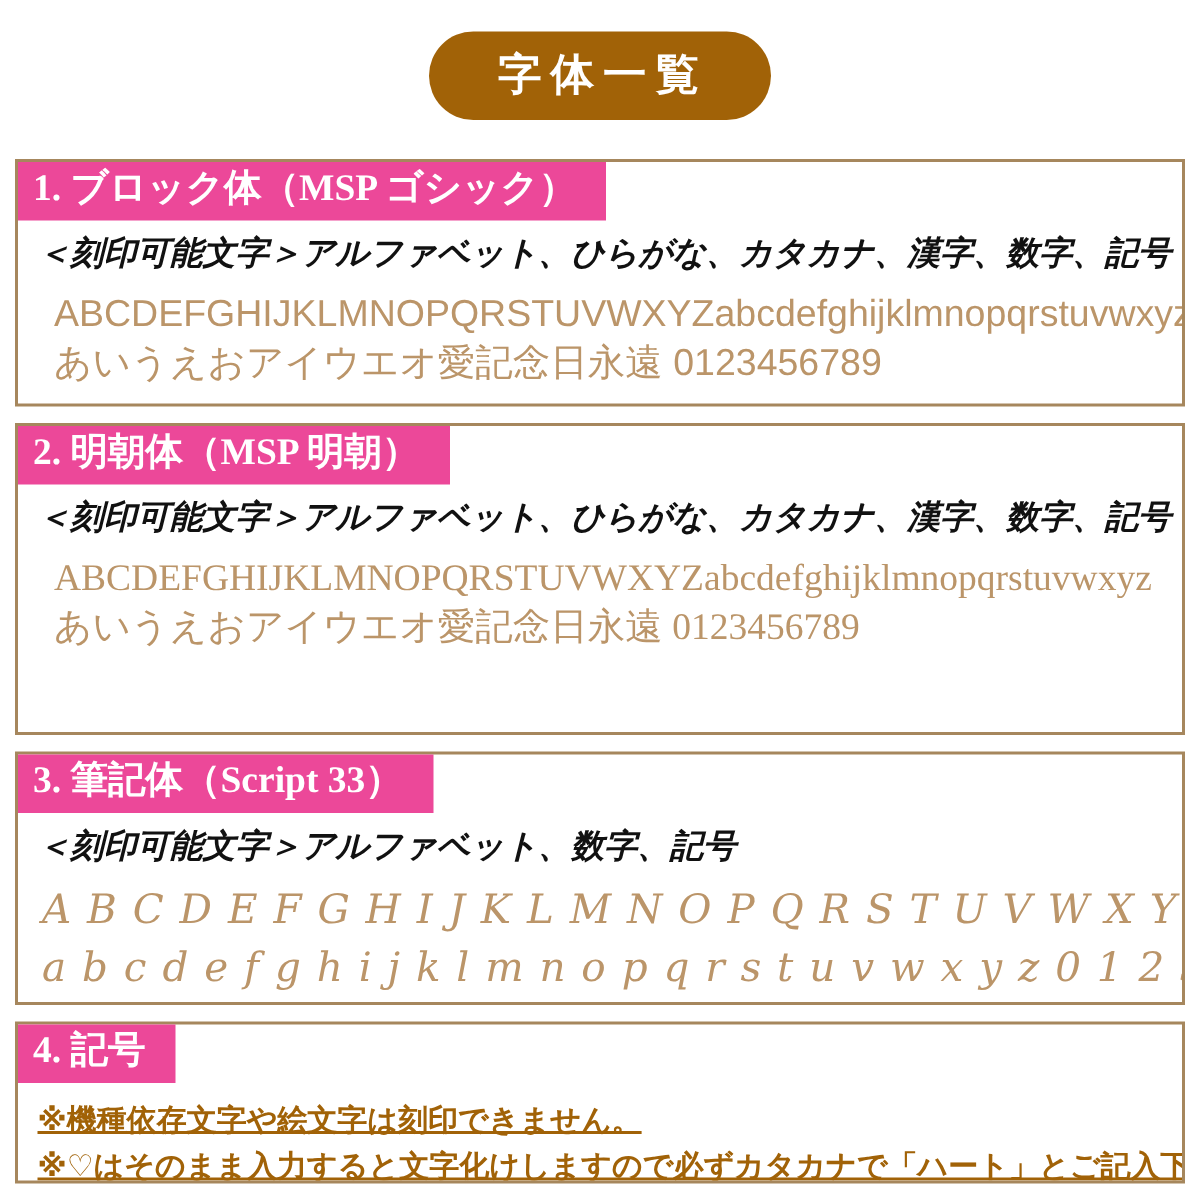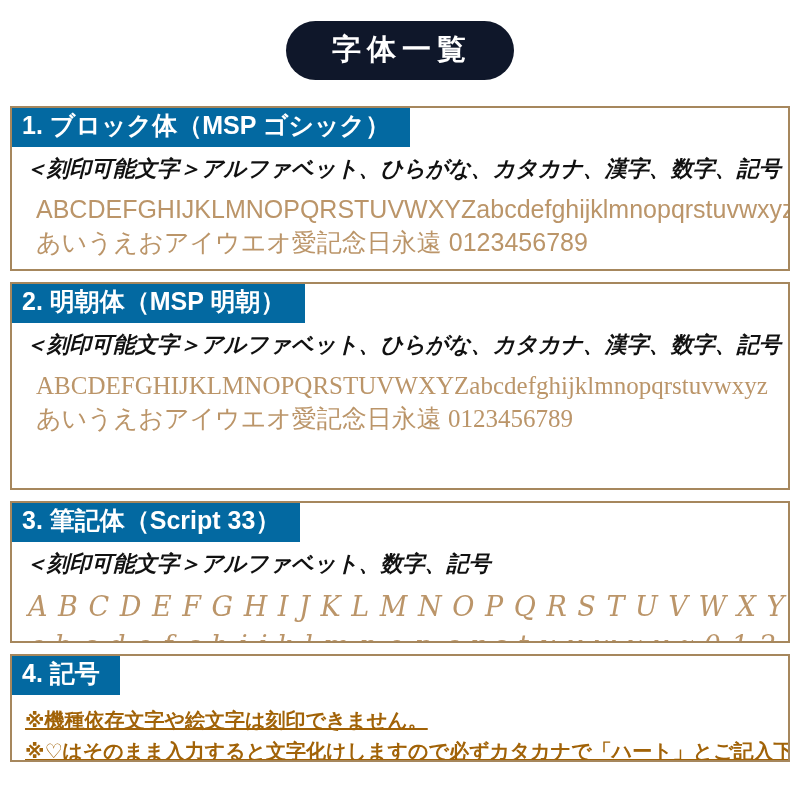--- a/index.html
+++ b/index.html
@@ -6,46 +6,47 @@
   html, body {
     margin: 0; padding: 0;
     width: 800px; height: 800px;
     background: #ffffff;
     font-family: "Liberation Sans", "DejaVu Sans", sans-serif;
     overflow: hidden;
   }
   .title-pill {
     width: max-content;
     margin: 21px auto 0 auto;
-    background: #0f172a;
+    background: #a16207;
     color: #ffffff;
     font-size: 29px;
     font-weight: bold;
     letter-spacing: 6px;
     padding: 9px 42px 10px 46px;
     border-radius: 30px;
     text-align: center;
   }
   .sections { margin: 0 10px; }
   .section {
     border: 2px solid #a6875d;
     margin-top: 11px;
     overflow: hidden;
     position: relative;
   }
   .section.first { margin-top: 26px; }
   .sec-bar {
     display: inline-block;
-    background: #0369a1;
+    background: #ec4899;
     color: #ffffff;
     font-weight: bold;
     font-size: 25px;
     line-height: 1.0;
     padding: 7px 20px 9px 12px;
     margin: -2px 17px 0 -2px;
+    font-family: Liberation Serif, serif;
   }
   .chars-line {
     font-weight: bold;
     color: #111111;
     font-size: 22px;
     margin: 7px 8px 0 13px;
     white-space: nowrap;
     font-style: italic;
   }
   .sample {
@@ -87,21 +88,21 @@
     display: flex;
     align-items: baseline;
     gap: 27px;
     color: #bb9569;
     font-size: 31px;
     font-weight: bold;
     margin: 12px 0 0 26px;
   }
   .h-163 { height: 165px; }
   .h-164 { height: 208px; }
-  .h-169 { height: 142px; }
+  .h-169 { height: 169px; }
   .h-152 { height: 108px; }
 </style>
 </head>
 <body>
 
 <div class="title-pill">字体一覧</div>
 
 <div class="sections">
 
   <div class="section first h-163">

